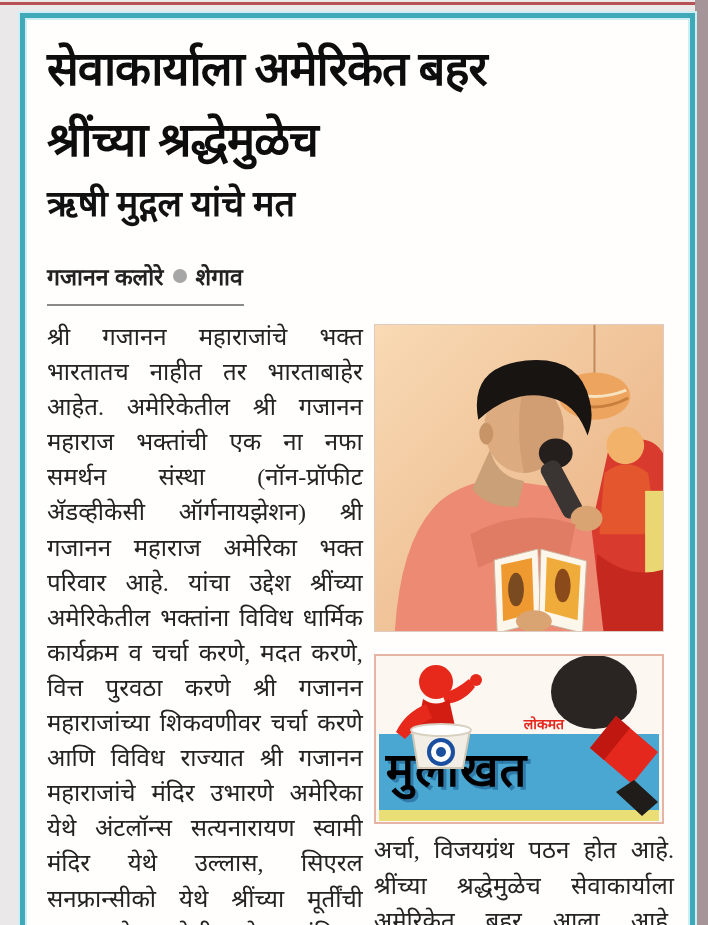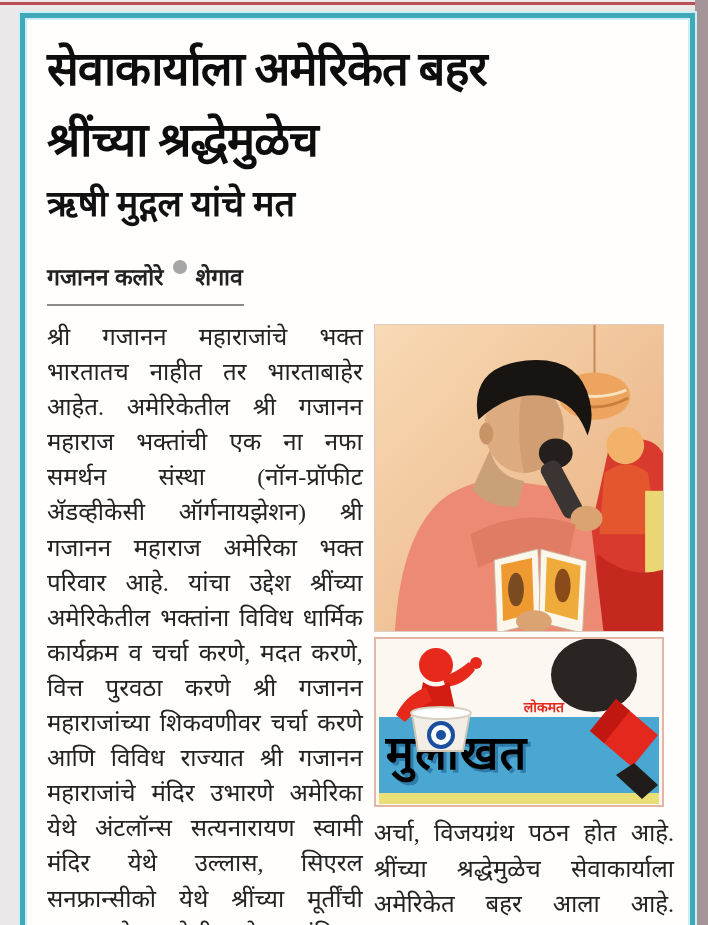--- a/index.html
+++ b/index.html
@@ -28,33 +28,33 @@
     border:5px solid var(--frame-teal);
     box-shadow:0 0 0 2px #cdeef2 inset, 0 0 0 2px #cdeef2;
     padding:16px 16px 0 22px;
   }
 
   .headline{font-weight:bold;color:#0d0d0d;font-size:47px;line-height:71px;letter-spacing:-1px;}
   .headline .hl{display:block;white-space:nowrap;}
   .subheadline{font-weight:bold;color:#111;font-size:36px;line-height:40px;margin-top:8px;}
 
   .byline{margin-top:36px;font-family:"Liberation Sans","DejaVu Sans",sans-serif;
-    font-weight:bold;font-size:23px;color:#222;display:flex;gap:9px;}
+    font-weight:bold;font-size:23px;color:#222;display:flex;align-items:center;gap:9px;}
   .byline .dot{width:14px;height:14px;border-radius:50%;background:var(--byline-dot);display:inline-block;}
   .byline-rule{margin-top:12px;width:197px;height:2px;background:var(--divider);}
 
   .columns{display:flex;margin-top:14px;}
   .col-left{width:322px;font-size:24px;line-height:35.1px;text-align:justify;color:#232323;
     font-weight:500;}
   .col-right{width:306px;margin-left:11px;display:flex;flex-direction:column;}
 
   .photo{width:290px;height:308px;margin-top:4px;border:1px solid #ddccc2;background:#f2c49c;}
   .photo svg{display:block;width:100%;height:100%;}
 
-  .interview{position:relative;width:290px;height:170px;margin-top:5px;
+  .interview{position:relative;width:290px;height:170px;margin-top:22px;
     background:#fdf7f2;border:2px solid #e6b4a4;overflow:hidden;}
   .iv-band{position:absolute;left:3px;right:3px;top:78px;height:76px;background:var(--band-blue);}
   .iv-title{position:absolute;left:10px;top:84px;z-index:4;
     font-family:"Liberation Sans","DejaVu Sans",sans-serif;
     font-weight:bold;font-size:47px;line-height:60px;color:#000000;
     text-shadow:3px 3px 0 rgba(26,90,140,.55);letter-spacing:1px;white-space:nowrap;}
   .iv-lokmat{position:absolute;left:148px;top:58px;z-index:3;color:var(--logo-red);
     font-family:"Liberation Sans","DejaVu Sans",sans-serif;font-weight:bold;font-size:14px;
     filter:blur(.7px);}
   .iv-figure{position:absolute;left:6px;top:4px;width:118px;height:112px;z-index:5;}

